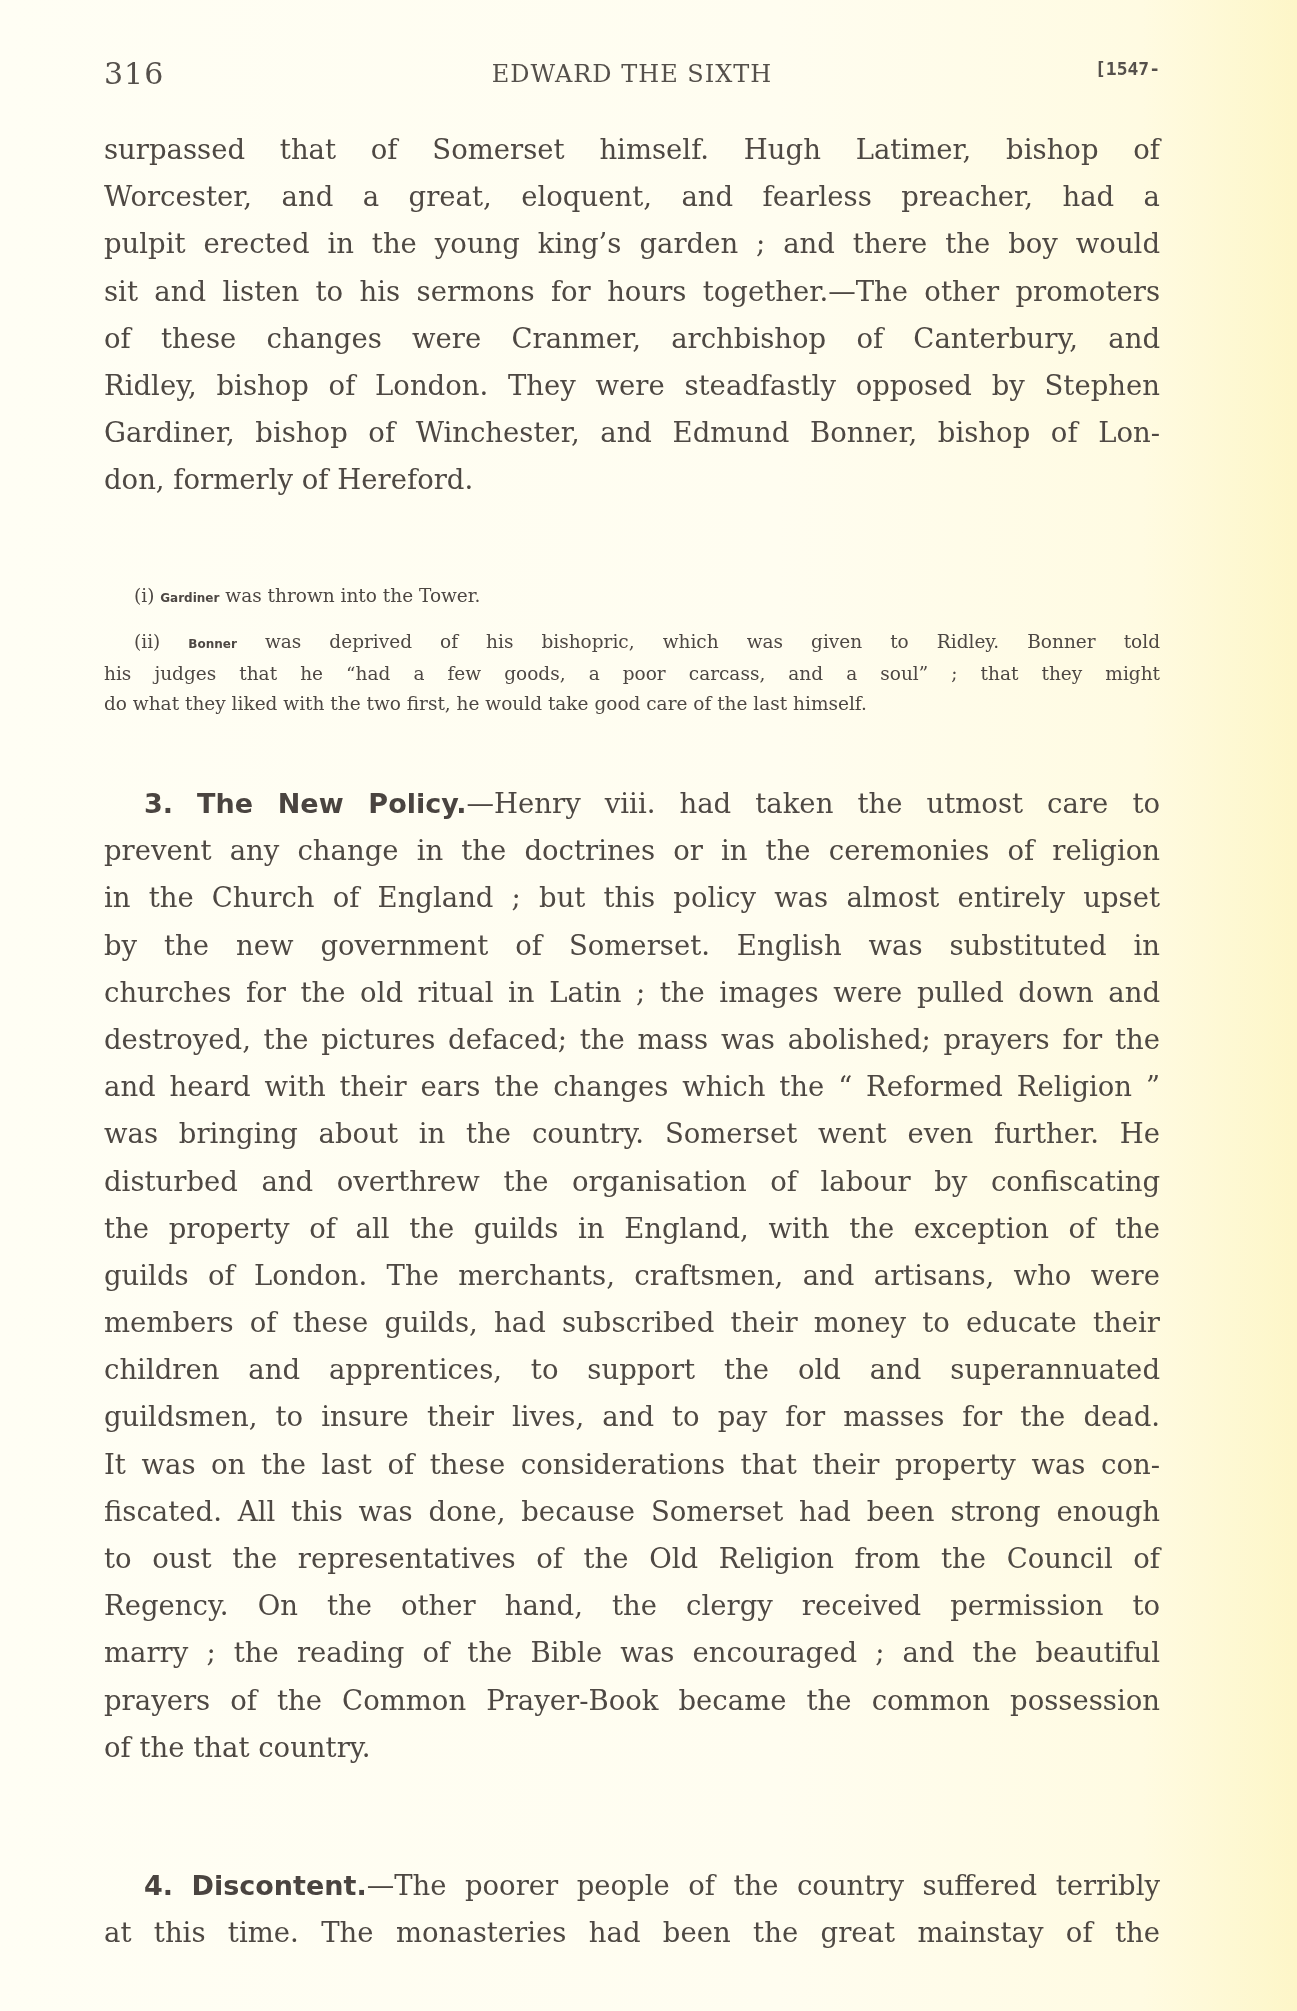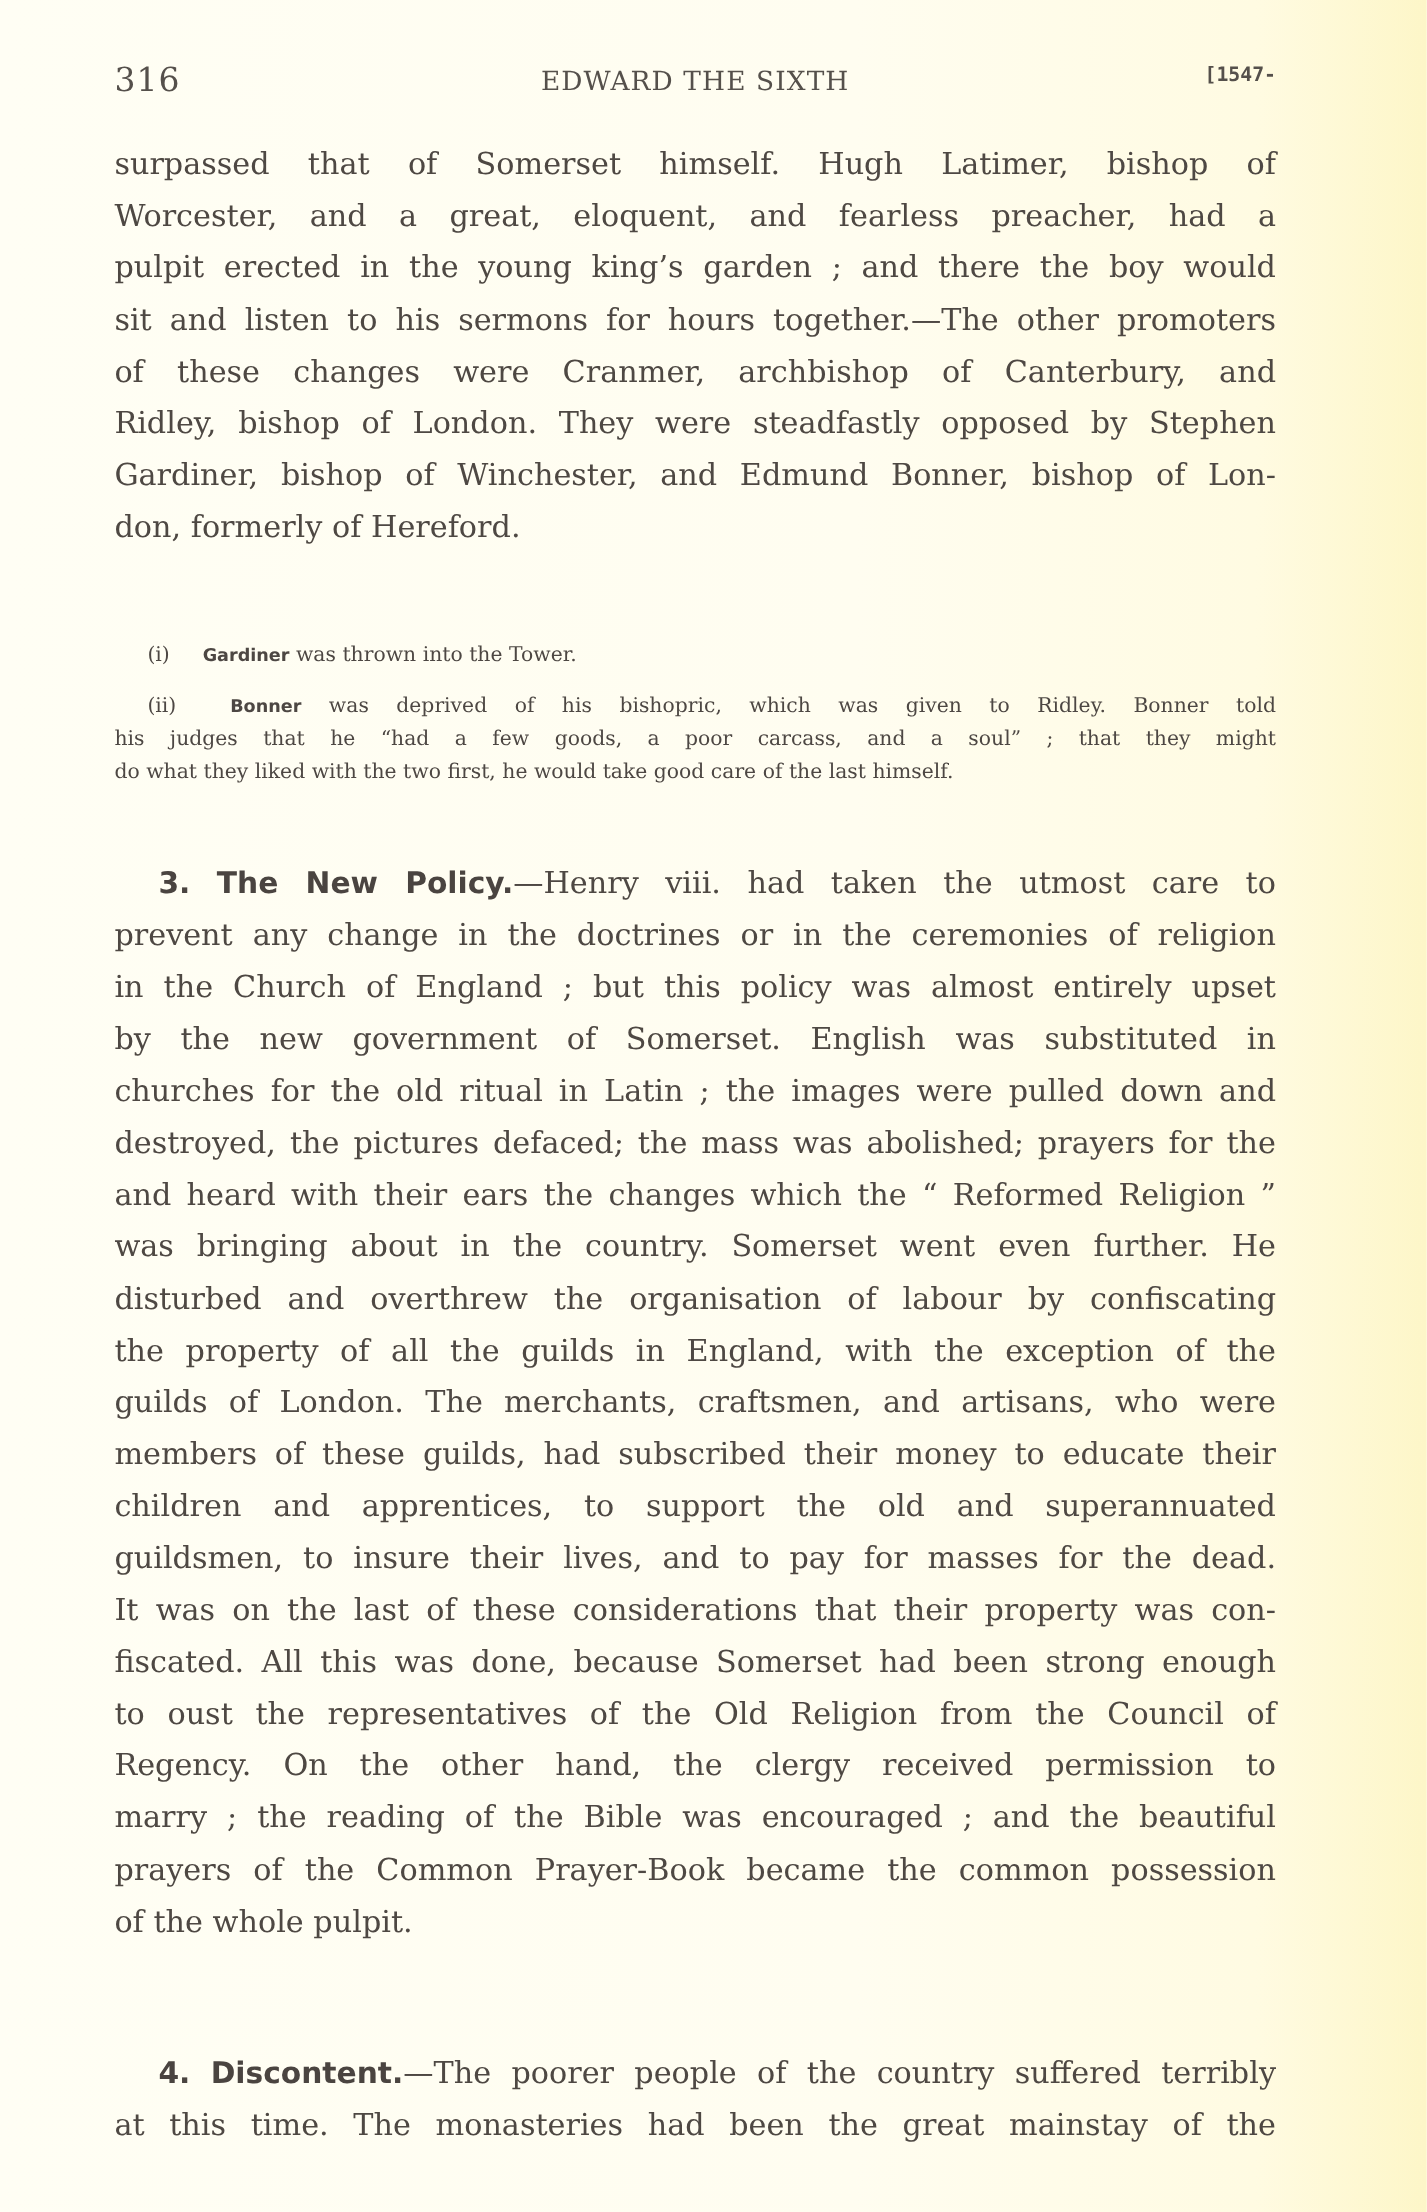--- a/index.html
+++ b/index.html
@@ -26,21 +26,21 @@
   .body-text .line { display: block; text-align: justify; text-align-last: justify; white-space: nowrap; height: 47.2px; }
   .body-text .line.last { text-align-last: left; }
   .p1 { top: 126px; }
   .fn {
     position: absolute; left: 104px; width: 1056px;
     font-size: 18.5px; line-height: 30px; color: #4d4743;
   }
   .fn .line { display: block; text-align: justify; text-align-last: justify; white-space: nowrap; }
   .fn .line.last { text-align-last: left; }
   .fn .ind { padding-left: 30px; }
-  .fn b { font-family: "DejaVu Sans", sans-serif; font-size: 16px; font-weight: bold; margin-left: 24px; }
+  .fn b { font-family: "DejaVu Sans", sans-serif; font-size: 12px; font-weight: bold; }
   .fn1 { top: 581px; }
   .fn2 { top: 627px; }
   .sec-head { font-family: "DejaVu Sans", sans-serif; font-weight: bold; font-size: 27px; color: #4a4440; }
   .p3 { top: 780px; }
   .p4 { top: 1862px; }
   .ind { padding-left: 40px; }
 </style>
 </head>
 <body>
 
@@ -87,21 +87,21 @@
     <span class="line">guilds of London.  The merchants, craftsmen, and artisans, who were</span>
     <span class="line">members of these guilds, had subscribed their money to educate their</span>
     <span class="line">children and apprentices, to support the old and superannuated</span>
     <span class="line">guildsmen, to insure their lives, and to pay for masses for the dead.</span>
     <span class="line">It was on the last of these considerations that their property was con-</span>
     <span class="line">fiscated.  All this was done, because Somerset had been strong enough</span>
     <span class="line">to oust the representatives of the Old Religion from the Council of</span>
     <span class="line">Regency.  On the other hand, the clergy received permission to</span>
     <span class="line">marry ; the reading of the Bible was encouraged ; and the beautiful</span>
     <span class="line">prayers of the Common Prayer-Book became the common possession</span>
-    <span class="line last">of the whole pulpit.</span>
+    <span class="line last">of the that country.</span>
   </div>
 
   <div class="body-text p4">
     <span class="line ind"><span class="sec-head">4.</span> <span class="sec-head">Discontent.</span><span>—The poorer people of the country suffered terribly</span></span>
     <span class="line">at this time.  The monasteries had been the great mainstay of the</span>
   </div>
 
 </div>
 
 </body></html>

